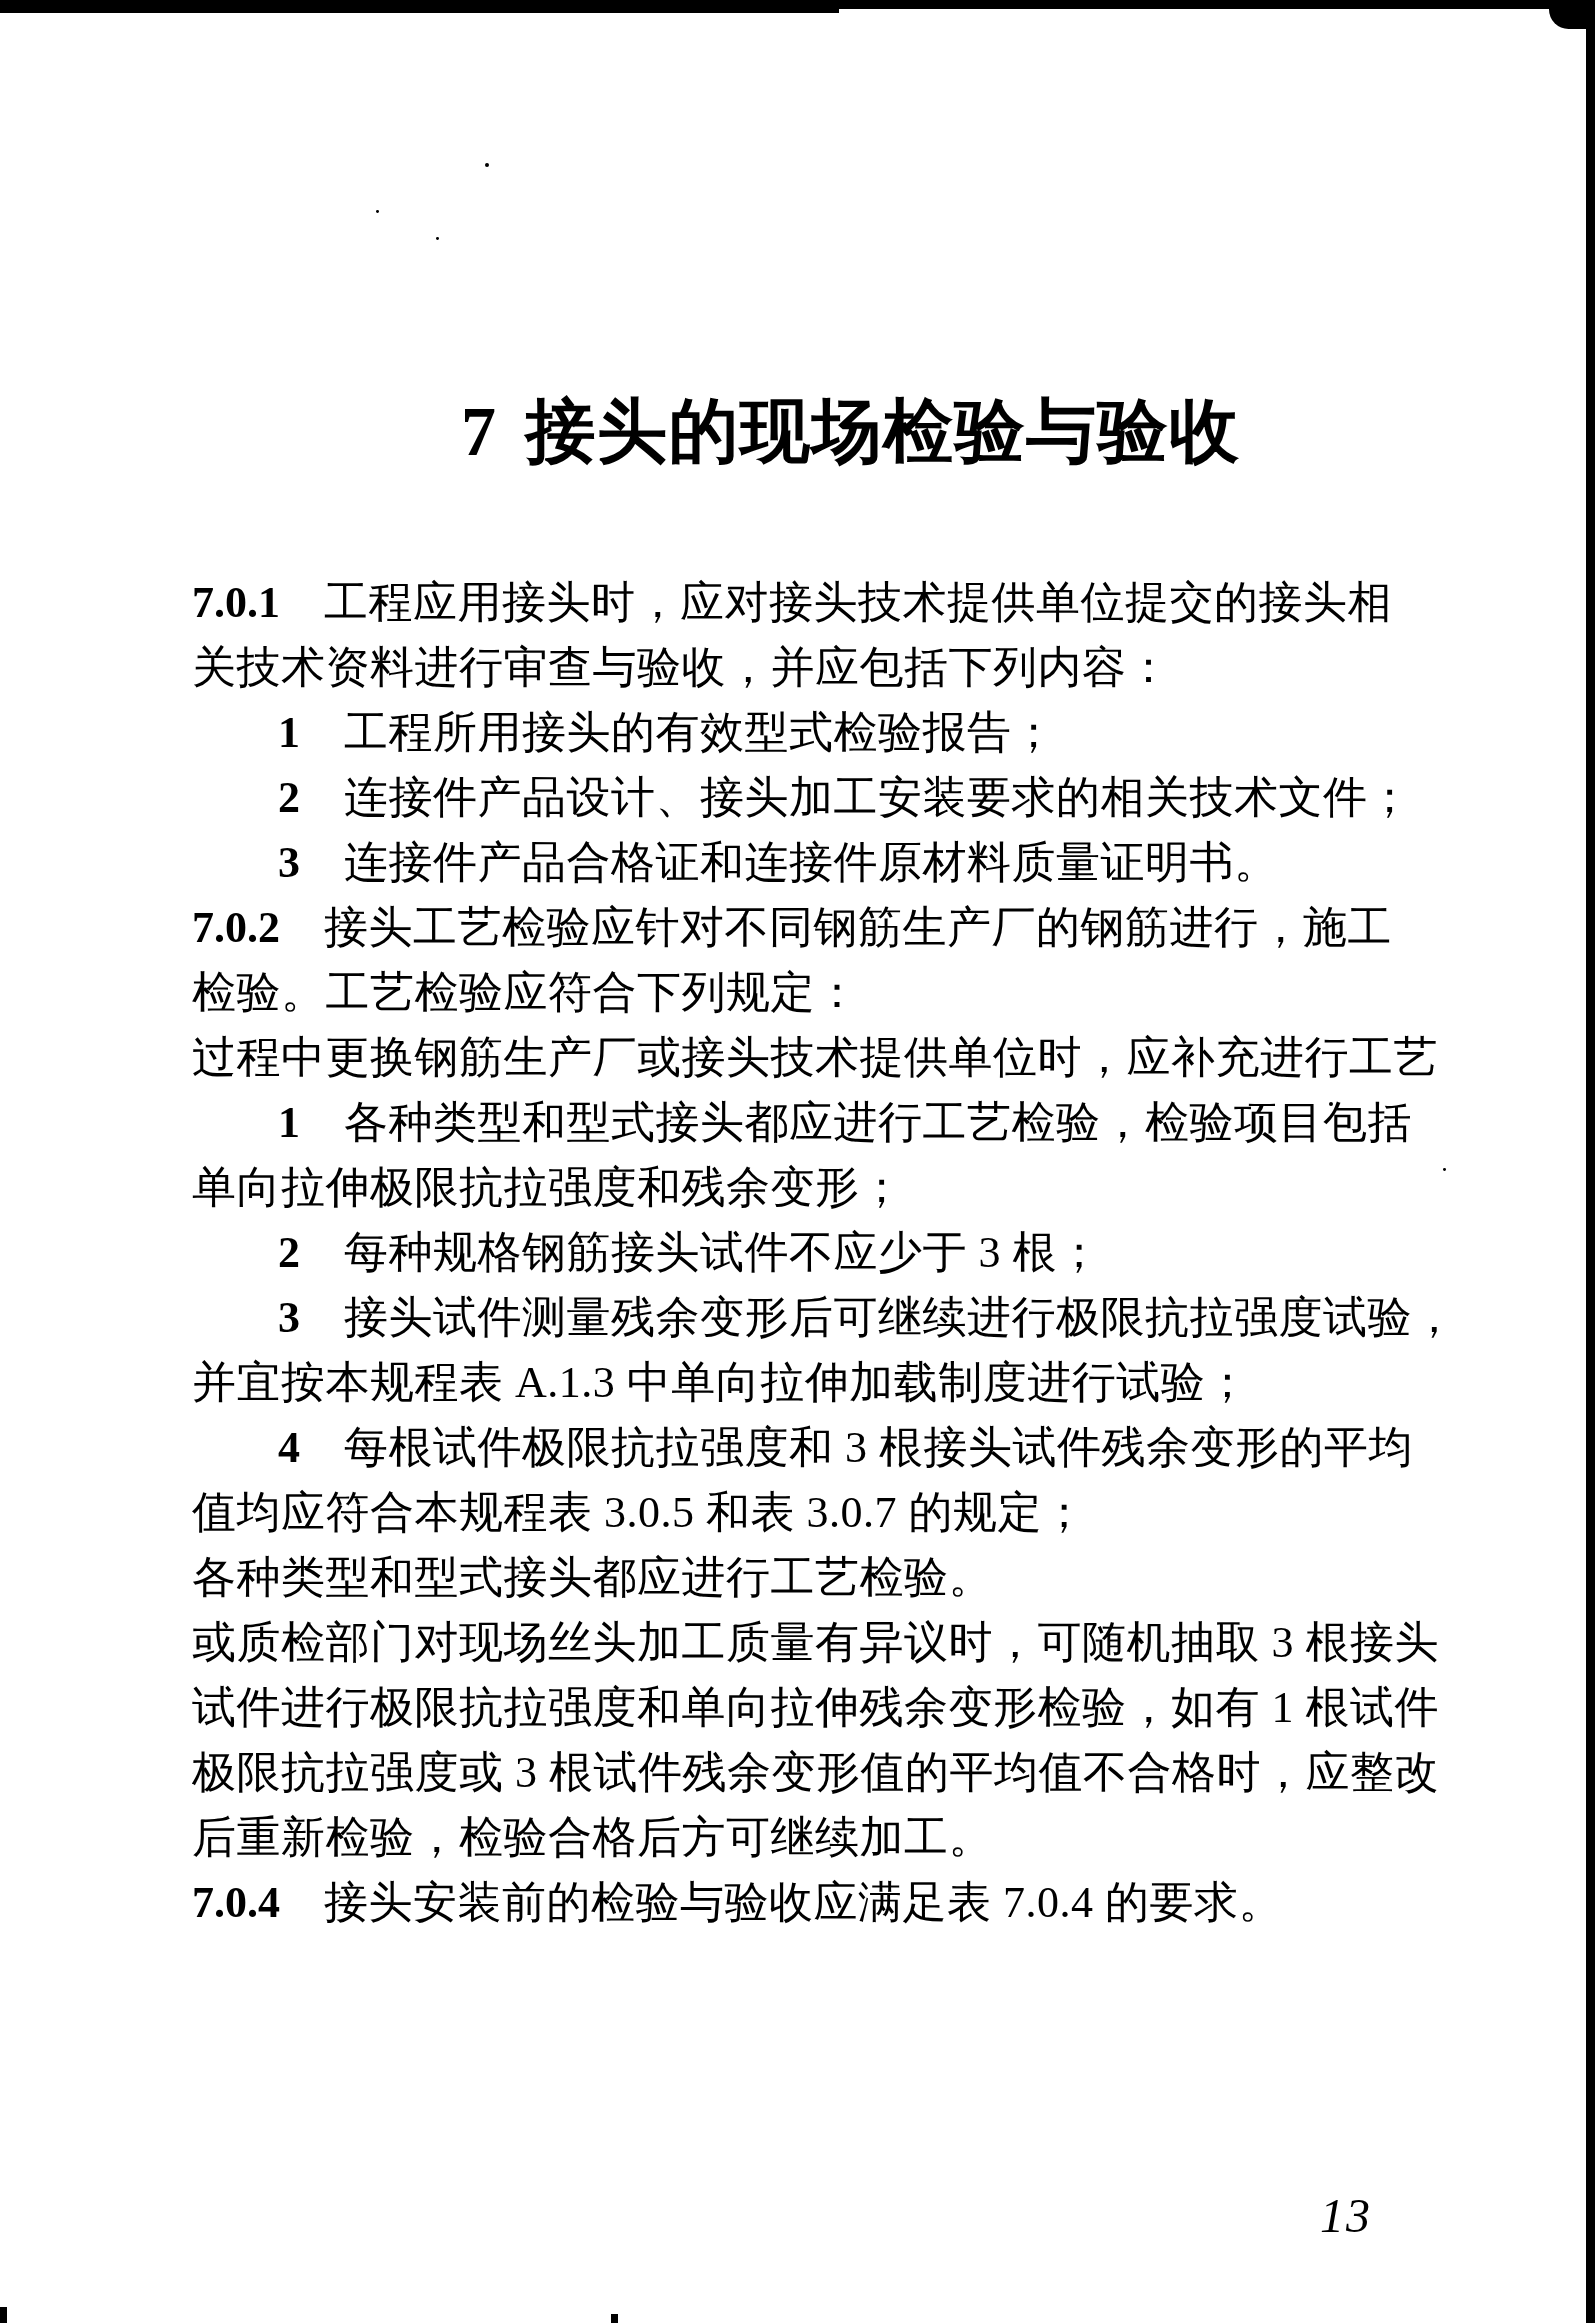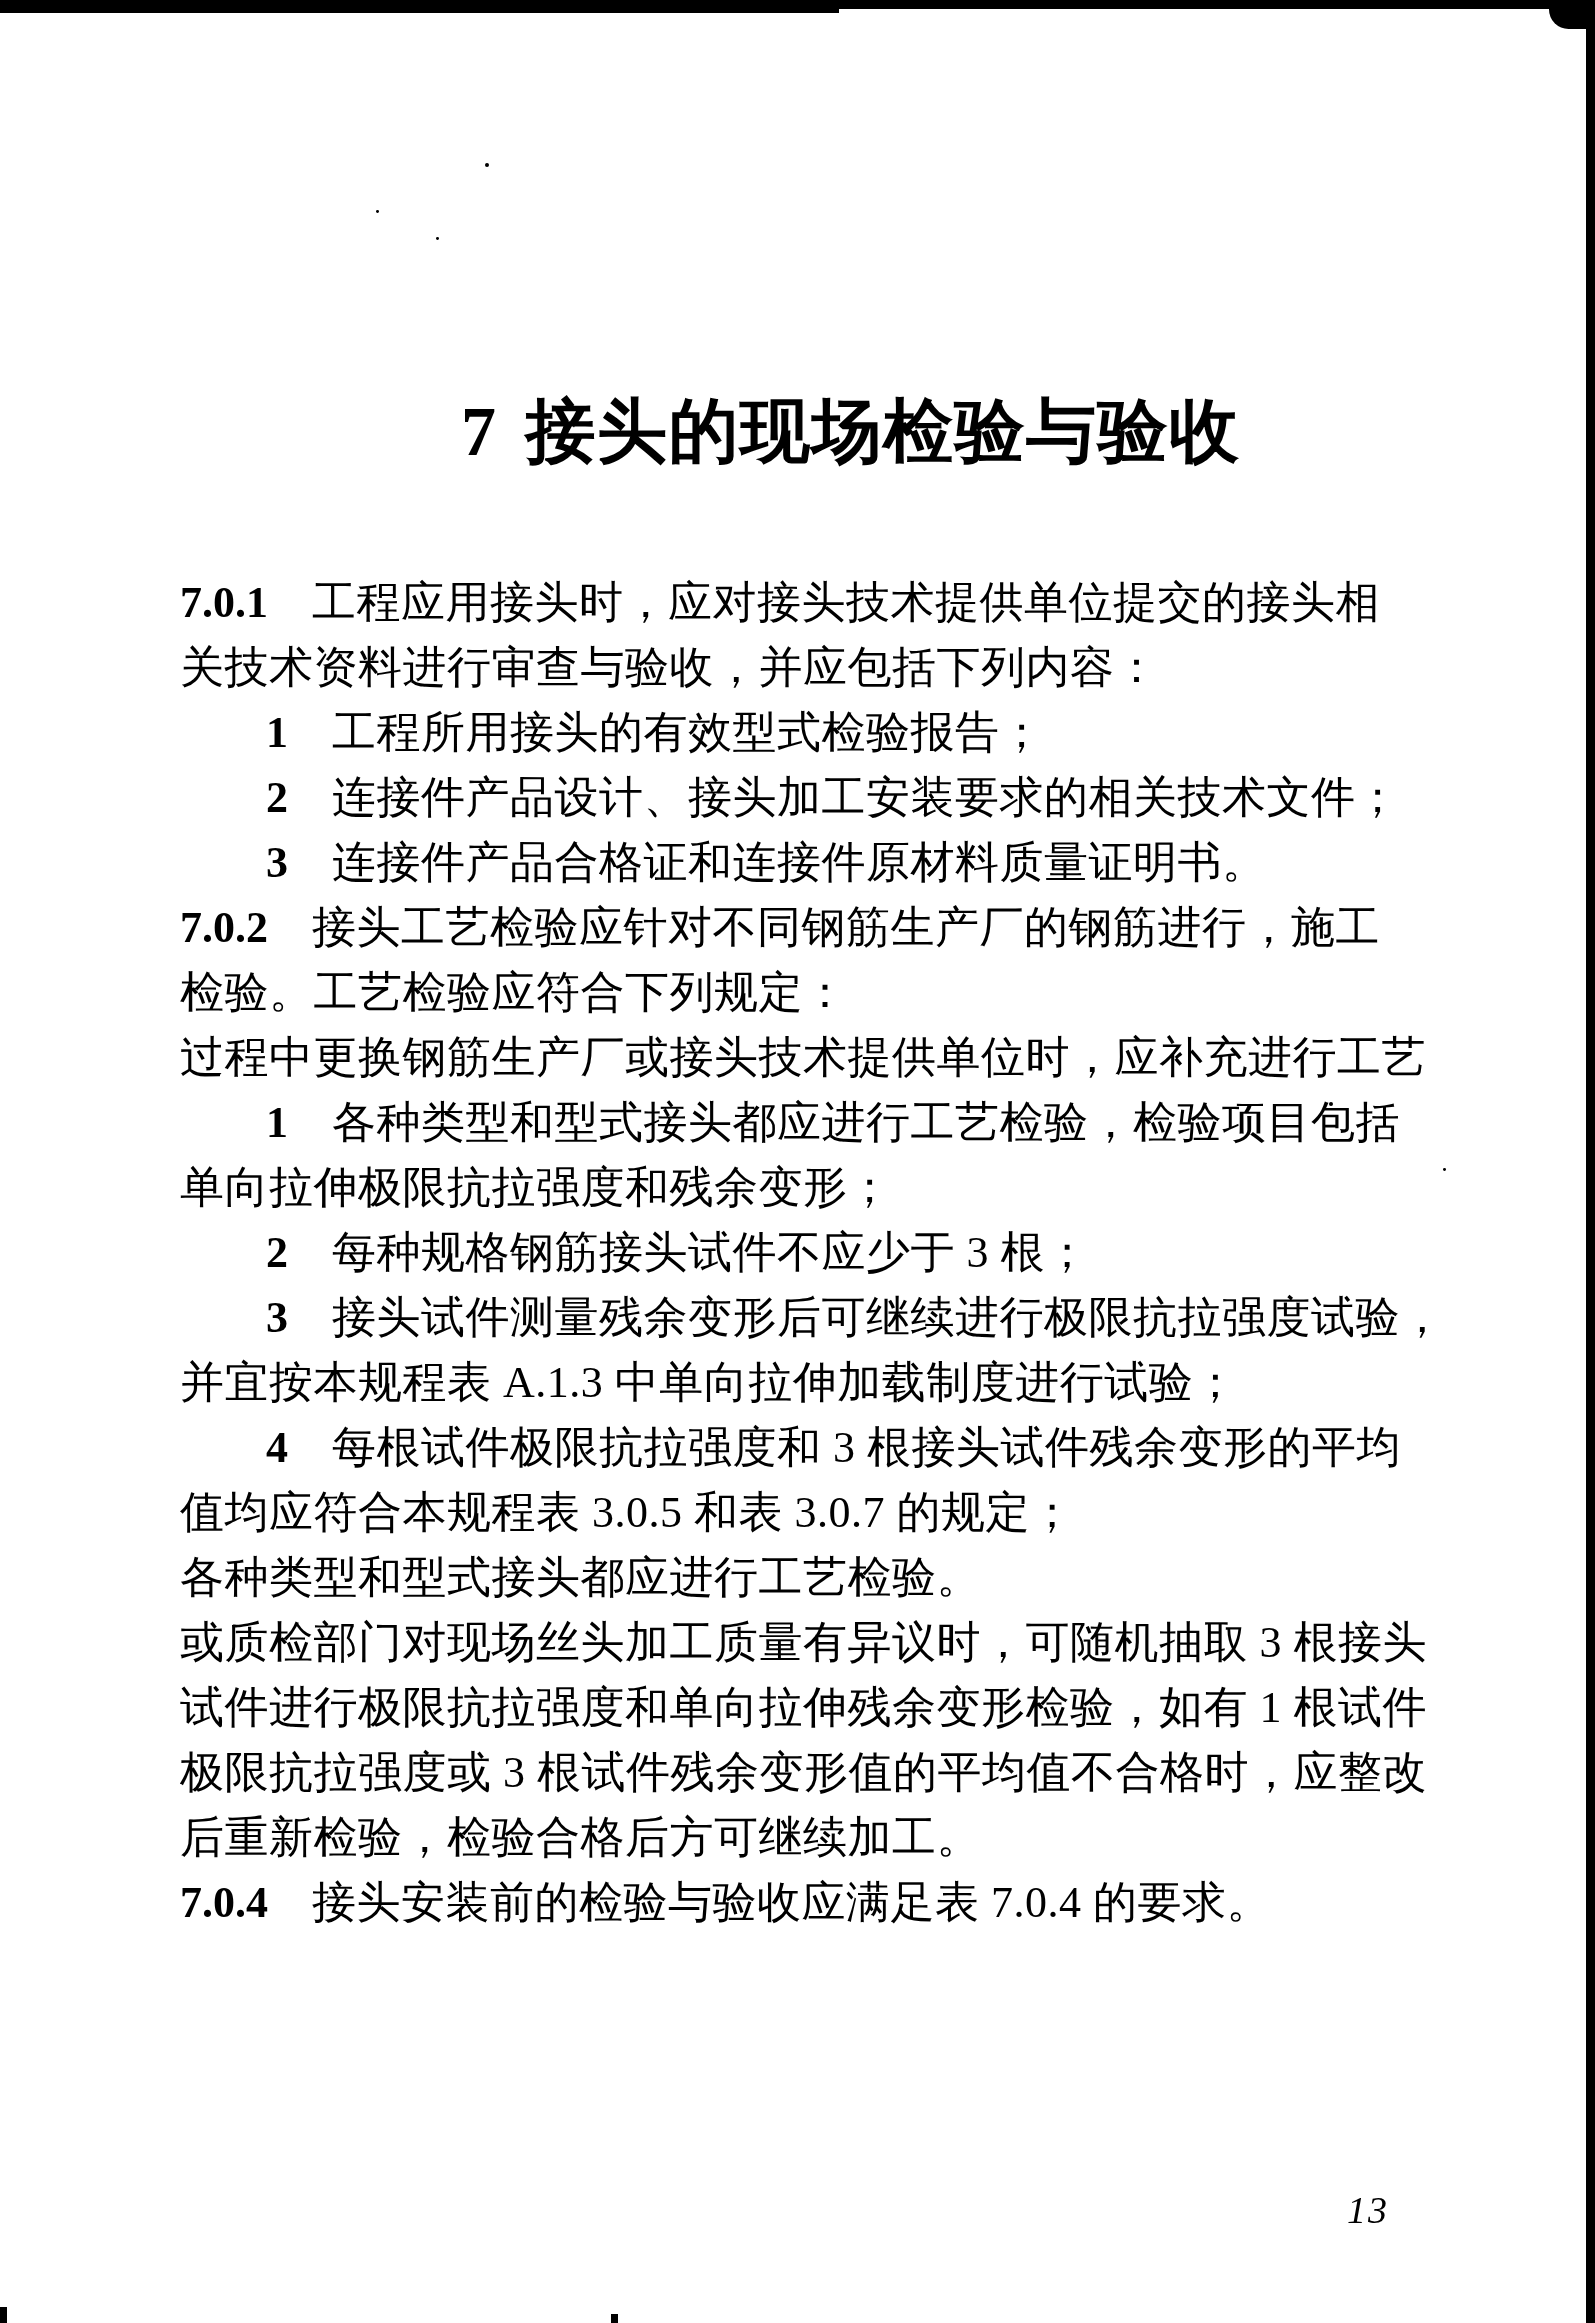--- a/index.html
+++ b/index.html
@@ -20,29 +20,29 @@
   .speck { position:absolute; background:#000; border-radius:50%; }
 
   
   .title {
     position:absolute; left:461px; top:402px; white-space:nowrap;
     font-size:70px; font-weight:bold; letter-spacing:1.5px; line-height:59px;
   }
   .title .chap-num { margin-right:28px; }
 
   
-  .text-block { position:absolute; left:180px; top:570px; width:1214px; font-size:44px; }
+  .text-block { position:absolute; left:192px; top:570px; width:1214px; font-size:44px; }
   .line { line-height:65px; height:65px; white-space:nowrap; letter-spacing:0.5px; }
   .line.item { padding-left:86px; }
   .num { font-weight:bold; margin-right:44px; letter-spacing:0; }
 
   
   .page-num {
-    position:absolute; left:1347px; top:2188px;
-    font-size:38px; font-style:italic; letter-spacing:2px;text-align:center;
+    position:absolute; left:1320px; top:2188px;
+    font-size:48px; font-style:italic; letter-spacing:2px;text-align:center;
   }
 </style>
 </head>
 <body>
 
 <div class="page">
 
   <div class="edge-top"></div>
   <div class="edge-top-left"></div>
   <div class="corner-tr"></div>

